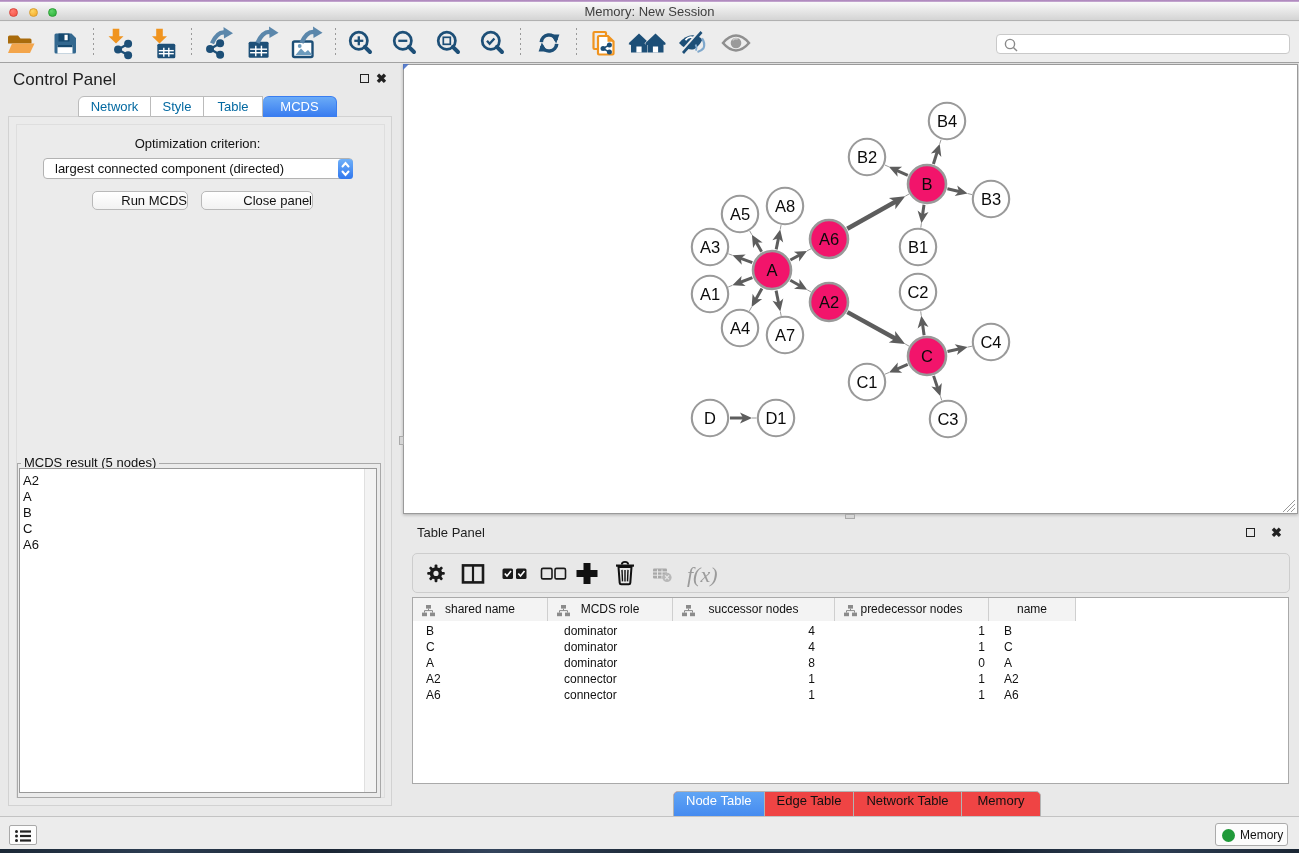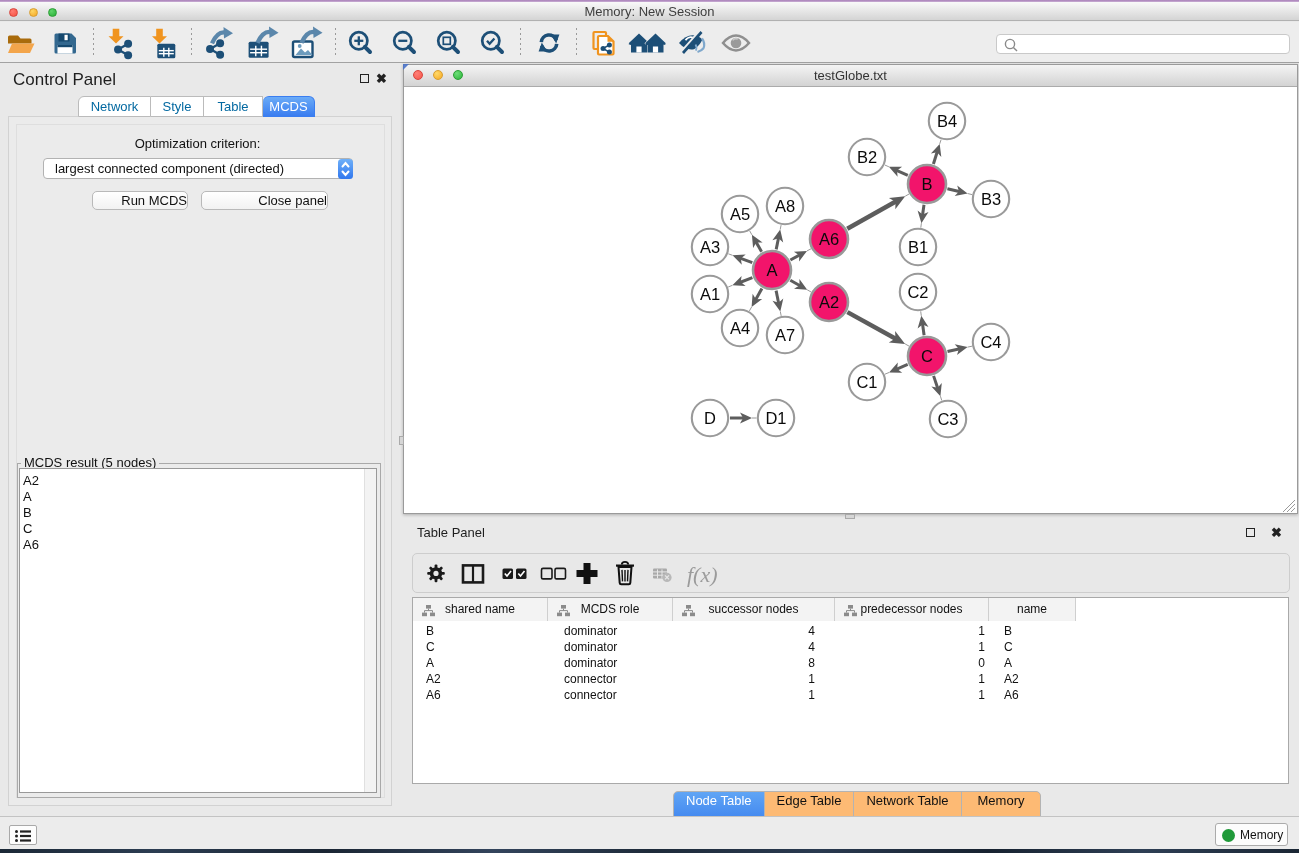--- a/index.html
+++ b/index.html
@@ -52,21 +52,21 @@
 
 #tp-title { left:417px; top:525px; font-size:13px; color:#1e1e1e; }
 #tp-toolbar { left:412px; top:553px; width:878px; height:40px; background:#e8e8e8; border:1px solid #cdcdcd; border-radius:5px; }
 #tp-table { left:412px; top:597px; width:877px; height:187px; background:#fff; border:1px solid #a9a9a9; }
 .thead { position:absolute; top:0; height:23px; background:#f3f3f3; border-right:1px solid #cfcfcf;
   font-size:12px; color:#111; text-align:center; line-height:23px; }
 #thead-row { position:absolute; left:0; top:0; width:663px; height:23px; border-bottom:1px solid #cfcfcf; }
 .trow { position:absolute; font-size:12px; color:#111; height:16px; line-height:16px; }
 
 #btabs { left:673px; top:791px; height:34px; display:flex; font-size:13px; border:1px solid #b3b3b3;
-  border-radius:5px; overflow:hidden; background:#fdba74; }
+  border-radius:5px; overflow:hidden; background:#ef4444; }
 .btab { padding:0 12px; line-height:18px; color:#111; border-left:1px solid #b3b3b3; }
 .btab.first { border-left:none; }
 .btab.sel { background:linear-gradient(#60a5f5,#3d82ee); color:#fff; }
 
 #statusbar { left:0; top:816px; width:1299px; height:33px; background:#ececec; border-top:1px solid #c3c3c3; }
 #darkstrip { left:0; top:849px; width:1299px; height:4px;
   background:linear-gradient(90deg,#1b2836 0%,#2c3d52 12%,#1a2533 25%,#33445c 38%,#1e2b3a 50%,#2a3a50 63%,#172230 76%,#2e3f55 88%,#1a2634 100%); }
 </style>
 </head>
 <body>
@@ -173,47 +173,41 @@
     </div>
 </div>
 <div id="cp-title" class="abs">Control Panel</div>
 <div class="winbtns" style="left:360px;top:71px;"><span class="sqbtn" style="margin-right:7px"></span><b style="font-size:13px">✖</b></div>
 <div id="cp-box" class="abs"></div>
 <div id="cp-inner" class="abs"></div>
 <div class="tabs">
     <div class="tab first" style="width:73px">Network</div>
     <div class="tab" style="width:53px">Style</div>
     <div class="tab" style="width:59px">Table</div>
-    <div class="tab sel" style="width:52px">MCDS</div>
+    <div class="tab sel" style="width:74px">MCDS</div>
   </div>
 <div id="opt-label" class="abs">Optimization criterion:</div>
 <div id="opt-select" class="abs">largest connected component (directed)</div>
 <div id="opt-stepper" class="abs"><svg width="15" height="20">
       <path d="M4.5 7.5 L7.5 4 L10.5 7.5" stroke="#fff" stroke-width="2" fill="none" stroke-linecap="round"></path>
       <path d="M4.5 12.5 L7.5 16 L10.5 12.5" stroke="#fff" stroke-width="2" fill="none" stroke-linecap="round"></path>
     </svg></div>
 <div class="btn" style="left:92px;top:191px;width:96px;">Run MCDS</div>
-<div class="btn" style="left:201px;top:191px;width:127px;">Close panel</div>
+<div class="btn" style="left:201px;top:191px;width:112px;">Close panel</div>
 <div id="fieldset" class="abs"></div>
 <div id="fs-legend" class="abs" style="left:21px">MCDS result (5 nodes)</div>
 <div id="mcds-list" class="abs">
     <div class="item">A2</div>
     <div class="item">A</div>
     <div class="item">B</div>
     <div class="item">C</div>
     <div class="item">A6</div>
   </div>
 <div id="mcds-scroll" class="abs"></div>
 <div id="netwin" class="abs">
-<div id="nw-titlebar">
-<div class="tl" style="left:9px;top:5px;width:10px;height:10px;background:radial-gradient(circle at 35% 30%,#ff8078,#f5564a);border:0.5px solid #d8443c;"></div>
-<div class="tl" style="left:29px;top:5px;width:10px;height:10px;background:radial-gradient(circle at 35% 30%,#ffd96a,#f6a923);border:0.5px solid #d89e2f;"></div>
-<div class="tl" style="left:49px;top:5px;width:10px;height:10px;background:radial-gradient(circle at 35% 30%,#6ede78,#2bb43a);border:0.5px solid #2a9e34;"></div>
-<div class="title">testGlobe.txt</div>
-</div>
 <svg width="6" height="6" style="position:absolute;left:-1px;top:-1px">
       <path d="M0 0 h6 L0 6 Z" fill="#4a72c8" opacity="0.9"></path>
     </svg>
 <div id="nw-canvas">
 <svg width="893" height="427" viewBox="0 0 893 427" style="position:absolute;left:0;top:0">
         <line x1="348.4" y1="190.6" x2="334.5" y2="196.0" stroke="#5d5d5d" stroke-width="3"></line>
 <line x1="328.4" y1="198.3" x2="324.2" y2="200.0" stroke="#5d5d5d" stroke-width="0.9" opacity="0.7"></line>
 <polygon points="328.4,198.3 337.6,188.9 336.7,195.1 341.6,199.1" fill="#5d5d5d"></polygon>
 <line x1="348.3" y1="175.7" x2="334.7" y2="170.6" stroke="#5d5d5d" stroke-width="3"></line>
 <line x1="328.5" y1="168.3" x2="324.3" y2="166.8" stroke="#5d5d5d" stroke-width="0.9" opacity="0.7"></line>

